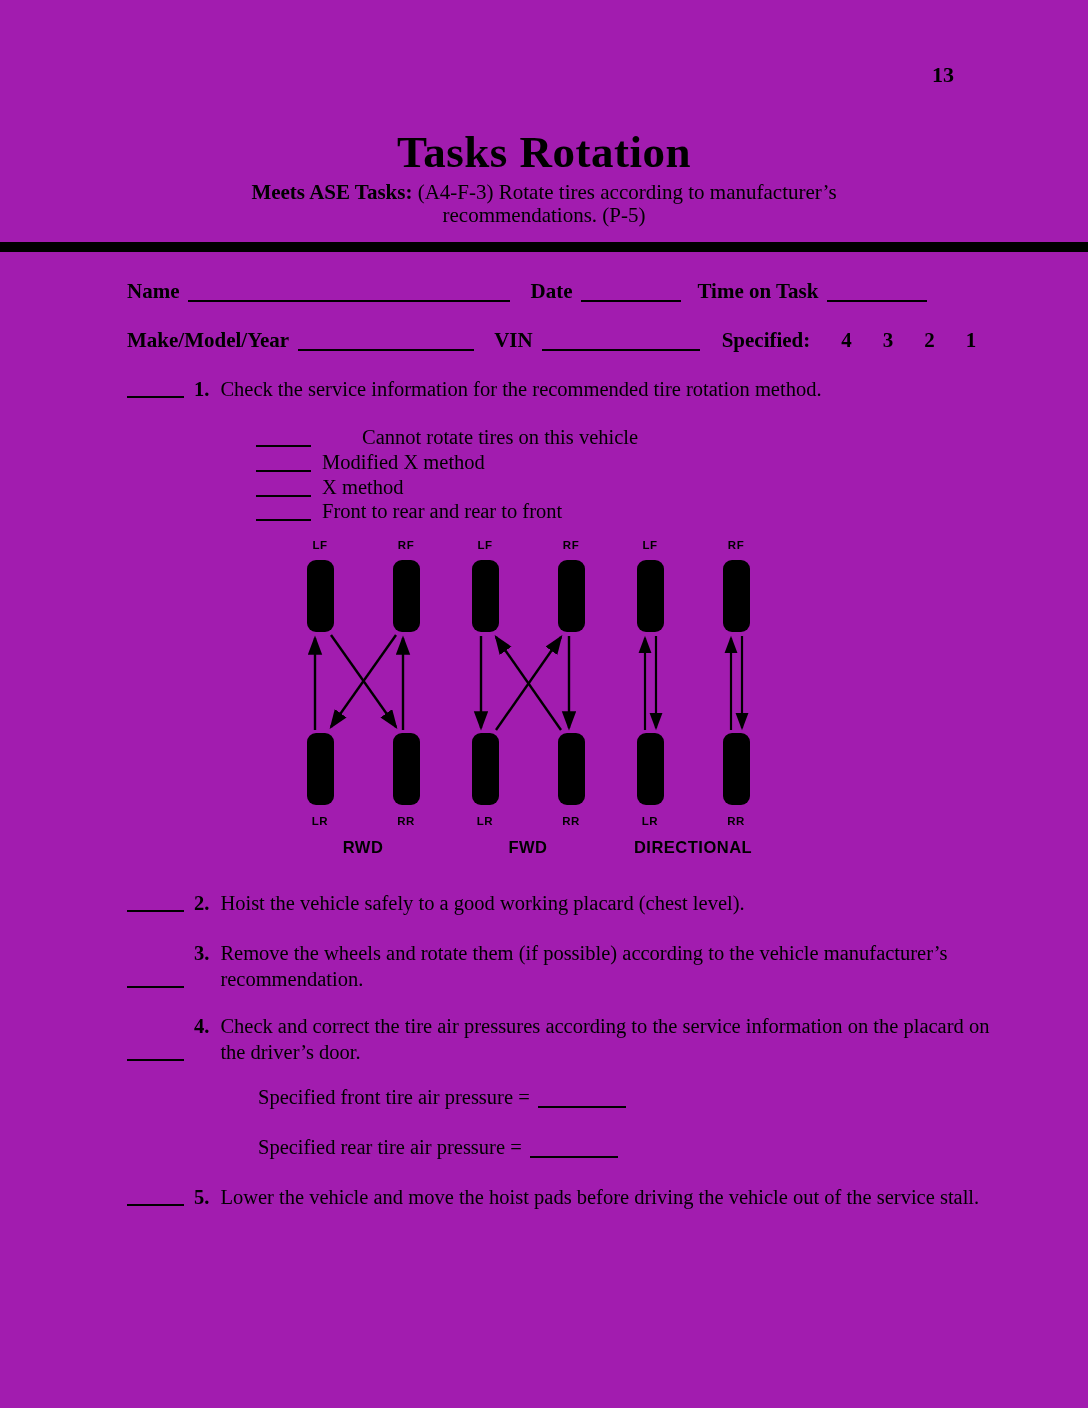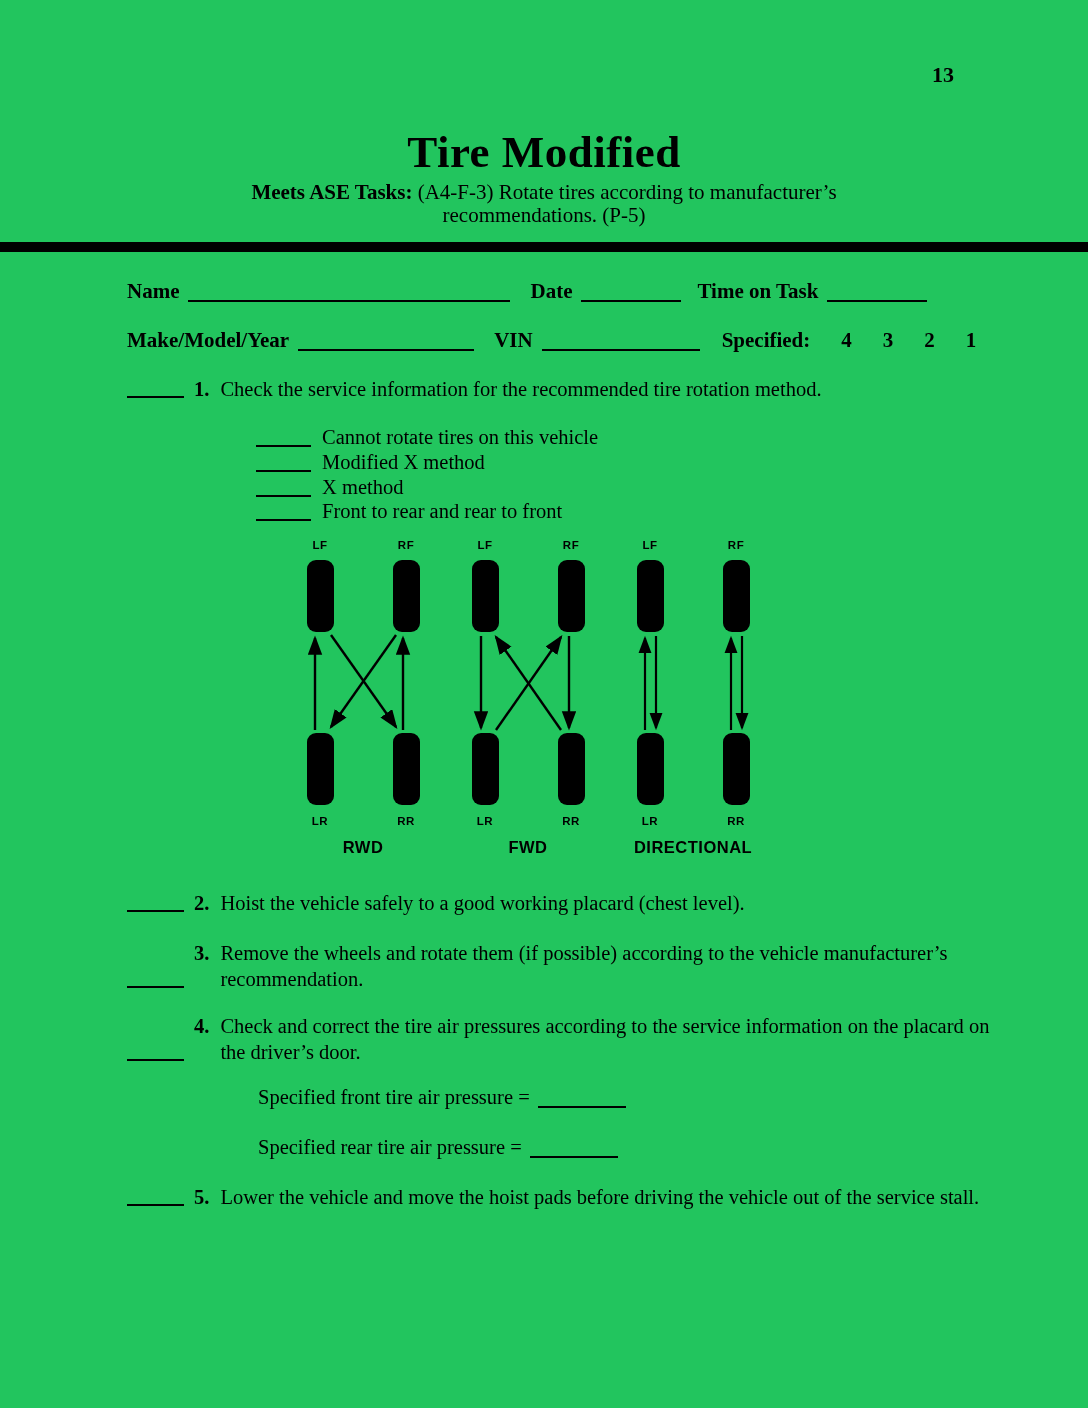--- a/index.html
+++ b/index.html
@@ -1,20 +1,20 @@
 <!DOCTYPE html>
 <html><head>
 <meta charset="utf-8">
 <style>
   html,body{margin:0;padding:0;background:#e8e8e8;}
   .page{
     position:relative;
     width:1088px;height:1408px;
     margin:0 auto;
-    background:#22c55e;
+    background:#a21caf;
     color:#000;
     font-family:"Liberation Serif",serif;
     overflow:hidden;
   }
   .pagenum{
     position:absolute;top:62px;left:932px;
     font-size:22px;font-weight:bold;
   }
   .title{
     position:absolute;top:126px;left:0;width:100%;
@@ -79,21 +79,21 @@
   .tlabel{font-size:11.5px;letter-spacing:.5px;}
   .caption{font-size:16.5px;letter-spacing:.5px;}
 </style>
 </head>
 <body>
 
 <div class="page">
 
   <div class="pagenum">13</div>
 
-  <div class="title">Tire Modified</div>
+  <div class="title">Tasks Rotation</div>
 
   <div class="subtitle">
     <div><span class="b">Meets ASE Tasks:</span><span> (A4-F-3)  Rotate tires according to manufacturer’s</span></div>
     <div>recommendations.  (P-5)</div>
   </div>
 
   <div class="divider"></div>
 
   <div class="row" style="top:279px;">
     <span class="lbl">Name</span>
@@ -115,21 +115,21 @@
     <span class="score">2</span>
     <span class="score">1</span>
   </div>
 
   <div class="task" style="top:376px;">
     <span class="blank"></span>
     <span class="num">1.</span>
     <span class="txt">Check the service information for the recommended tire rotation method.</span>
   </div>
 
-  <div class="opt" style="top:426px;">
+  <div class="opt" style="top:426px;gap:40px;">
     <span class="blank"></span>
     <span class="txt">Cannot rotate tires on this vehicle</span>
   </div>
   <div class="opt" style="top:451px;">
     <span class="blank"></span>
     <span class="txt">Modified X method</span>
   </div>
   <div class="opt" style="top:476px;">
     <span class="blank"></span>
     <span class="txt">X method</span>

